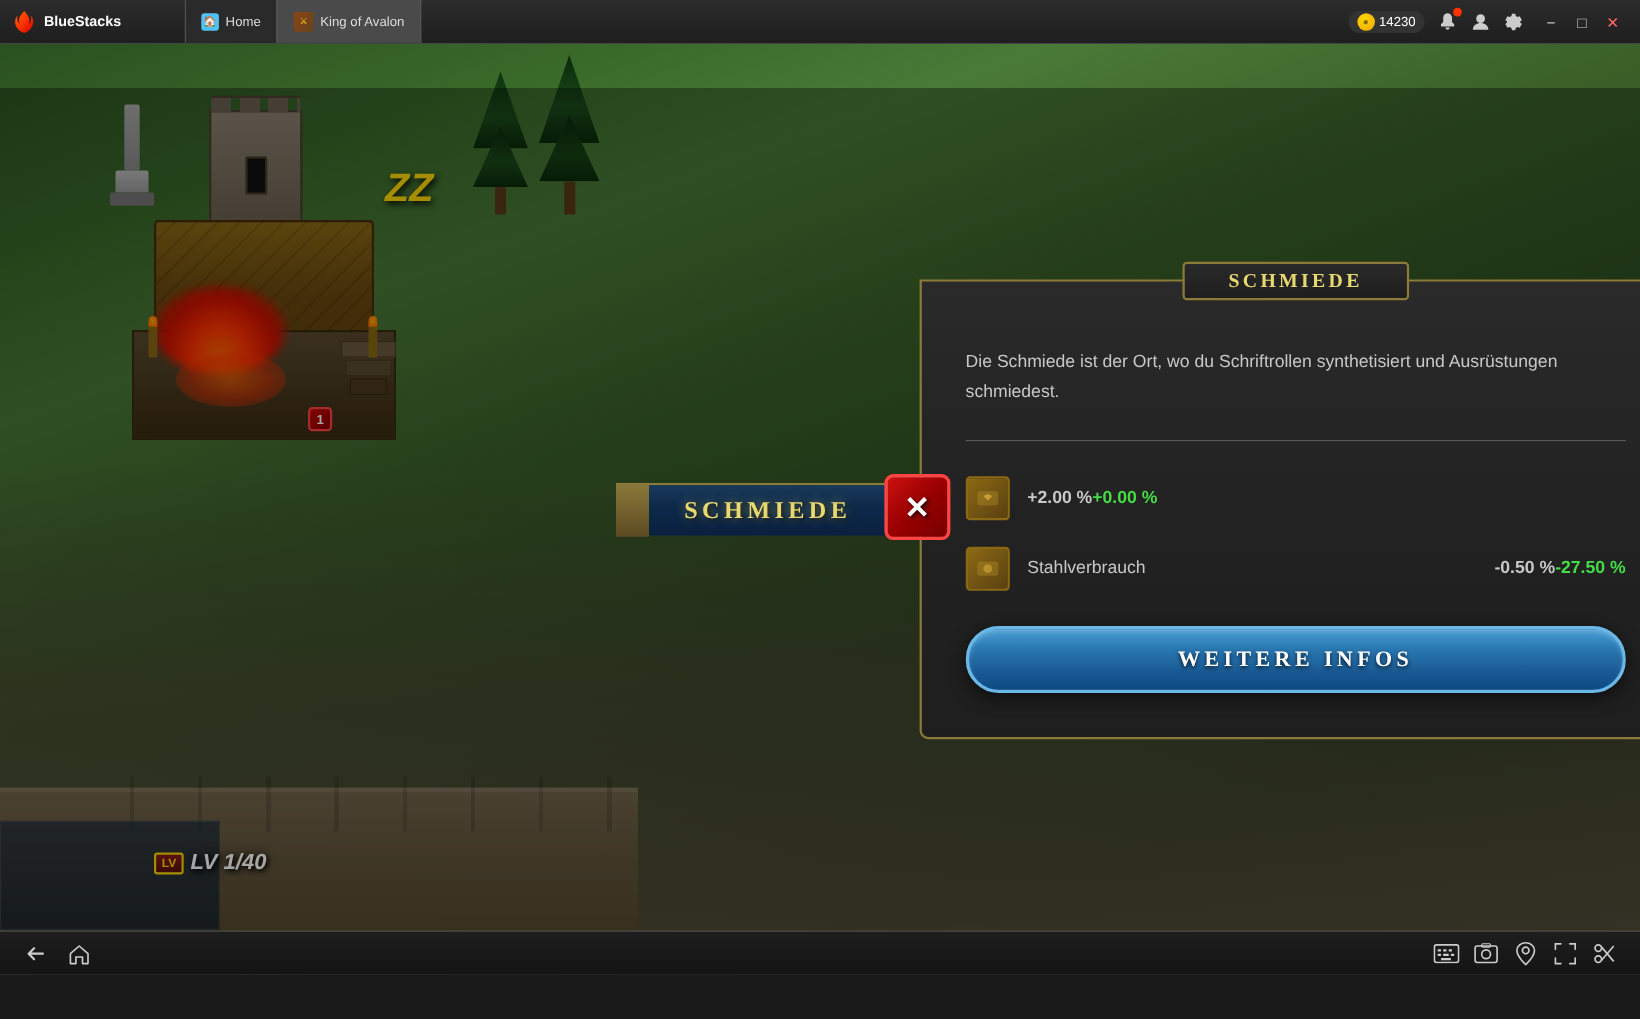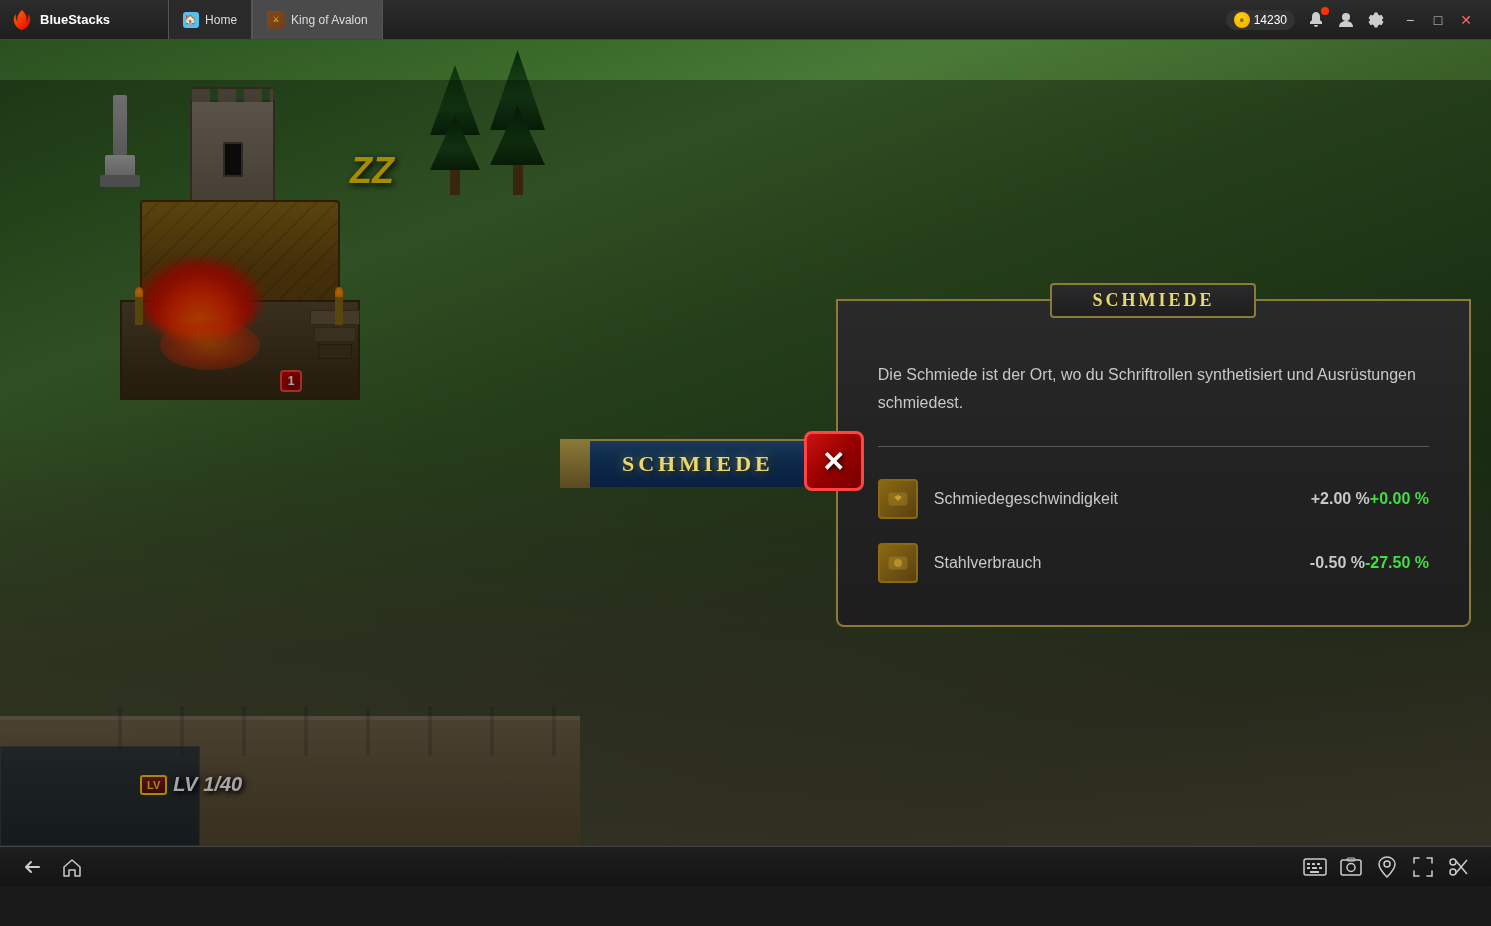--- a/index.html
+++ b/index.html
@@ -565,40 +565,42 @@
       <div class="boni-section">
         <hr class="boni-divider">
 
         <div class="boni-row">
           <div class="boni-icon">
             <svg width="24" height="24" viewBox="0 0 24 24">
               <rect x="3" y="6" width="18" height="12" rx="2" fill="#c8a030" opacity="0.3" stroke="#c8a030" stroke-width="1"></rect>
               <path d="M8 10 L12 8 L16 10 L12 14 Z" fill="#c8a030"></path>
             </svg>
           </div>
-          <span class="boni-label">Schmiedegeschwindigkeit</span>
           <span class="boni-value">
             <span>+2.00 %</span><span class="green">+0.00 %</span>
           </span>
         </div>
 
         <div class="boni-row">
           <div class="boni-icon">
             <svg width="24" height="24" viewBox="0 0 24 24">
               <rect x="3" y="6" width="18" height="12" rx="2" fill="#c8a030" opacity="0.3" stroke="#c8a030" stroke-width="1"></rect>
               <circle cx="12" cy="12" r="4" fill="#c8a030" opacity="0.7"></circle>
             </svg>
           </div>
           <span class="boni-label">Stahlverbrauch</span>
           <span class="boni-value">
             <span>-0.50 %</span><span class="green">-27.50 %</span>
           </span>
         </div>
       </div>
 
+      <div class="info-button-area" style="position:relative; margin-top:auto; padding-bottom:30px;">
+        <button class="info-button">WEITERE INFOS</button>
+      </div>
     </div>
   </div>
 </div>
 
 <div class="bottom-bar">
   <div class="bottom-left-icons">
     <div class="bottom-icon">
       <svg width="22" height="22" viewBox="0 0 22 22">
           <path d="M18 11 L6 11 M10 6 L5 11 L10 16" stroke="#ccc" stroke-width="2" fill="none" stroke-linecap="round" stroke-linejoin="round"></path>
         </svg>

